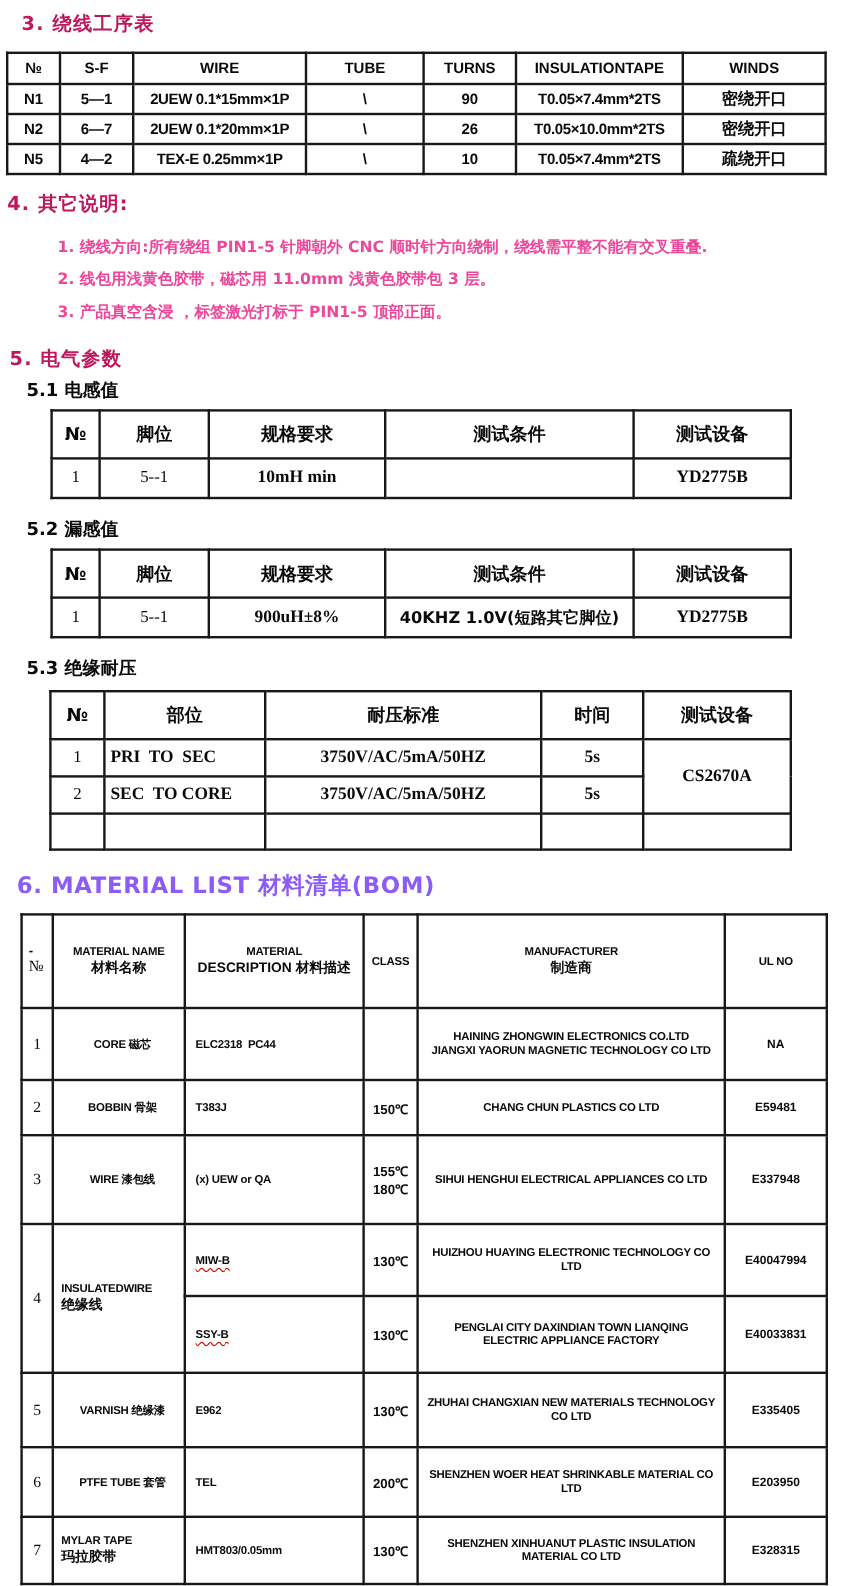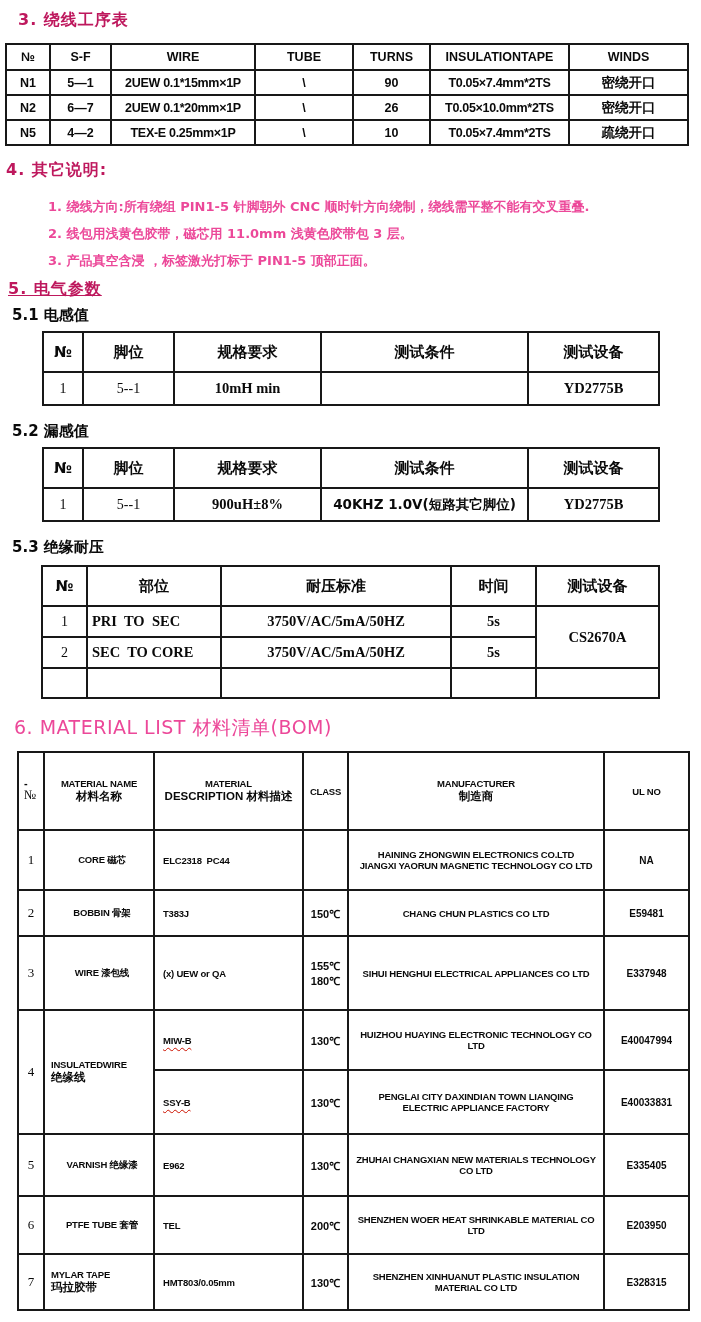--- a/index.html
+++ b/index.html
@@ -1,26 +1,26 @@
 <!DOCTYPE html>
 <html><head>
 <meta charset="utf-8">
 <style>
   html,body{margin:0;padding:0;background:#e9e9e9;}
   .page{position:relative;width:701px;height:1322px;background:#ffffff;color:#000;
         font-family:"DejaVu Sans",sans-serif;overflow:hidden;box-sizing:border-box;padding-top:8px;}
   .sec-title{font-weight:bold;font-size:16px;color:#be185d;}
   .t3{margin:2px 0 0 18px;letter-spacing:1px;}
   .t4{margin:14px 0 0 6px;letter-spacing:1px;}
-  .t5{margin:5px 0 0 8px;letter-spacing:1px;text-decoration:underline;}
-  .sub-title{font-weight:bold;font-size:15px;margin-left:12px;color:#0a0a0a;}
+  .t5{margin:15px 0 0 8px;letter-spacing:1px;}
+  .sub-title{font-weight:bold;font-size:15px;margin-left:22px;color:#0a0a0a;}
   .t51{margin-top:6px;}
   .t52{margin-top:16px;}
   .t53{margin-top:16px;}
-  .t6{font-weight:normal;font-size:19px;margin:16px 0 0 14px;letter-spacing:0.5px;color:#ec4899;}
+  .t6{font-weight:bold;font-size:19px;margin:16px 0 0 14px;letter-spacing:0.5px;color:#8b5cf6;}
   .notes{margin:12px 0 0 48px;}
   .note{font-weight:bold;font-size:13px;line-height:27px;color:#ec4899;white-space:pre-wrap;}
 
   table{border-collapse:collapse;table-layout:fixed;}
   td{border:2px solid #181818;text-align:center;vertical-align:middle;padding:0;overflow:hidden;color:#0a0a0a;}
 
   
   .wt{margin:12px 0 0 5px;width:682px;}
   .wt tr{height:25px;}
   .wt tr.hdr{height:26px;}

